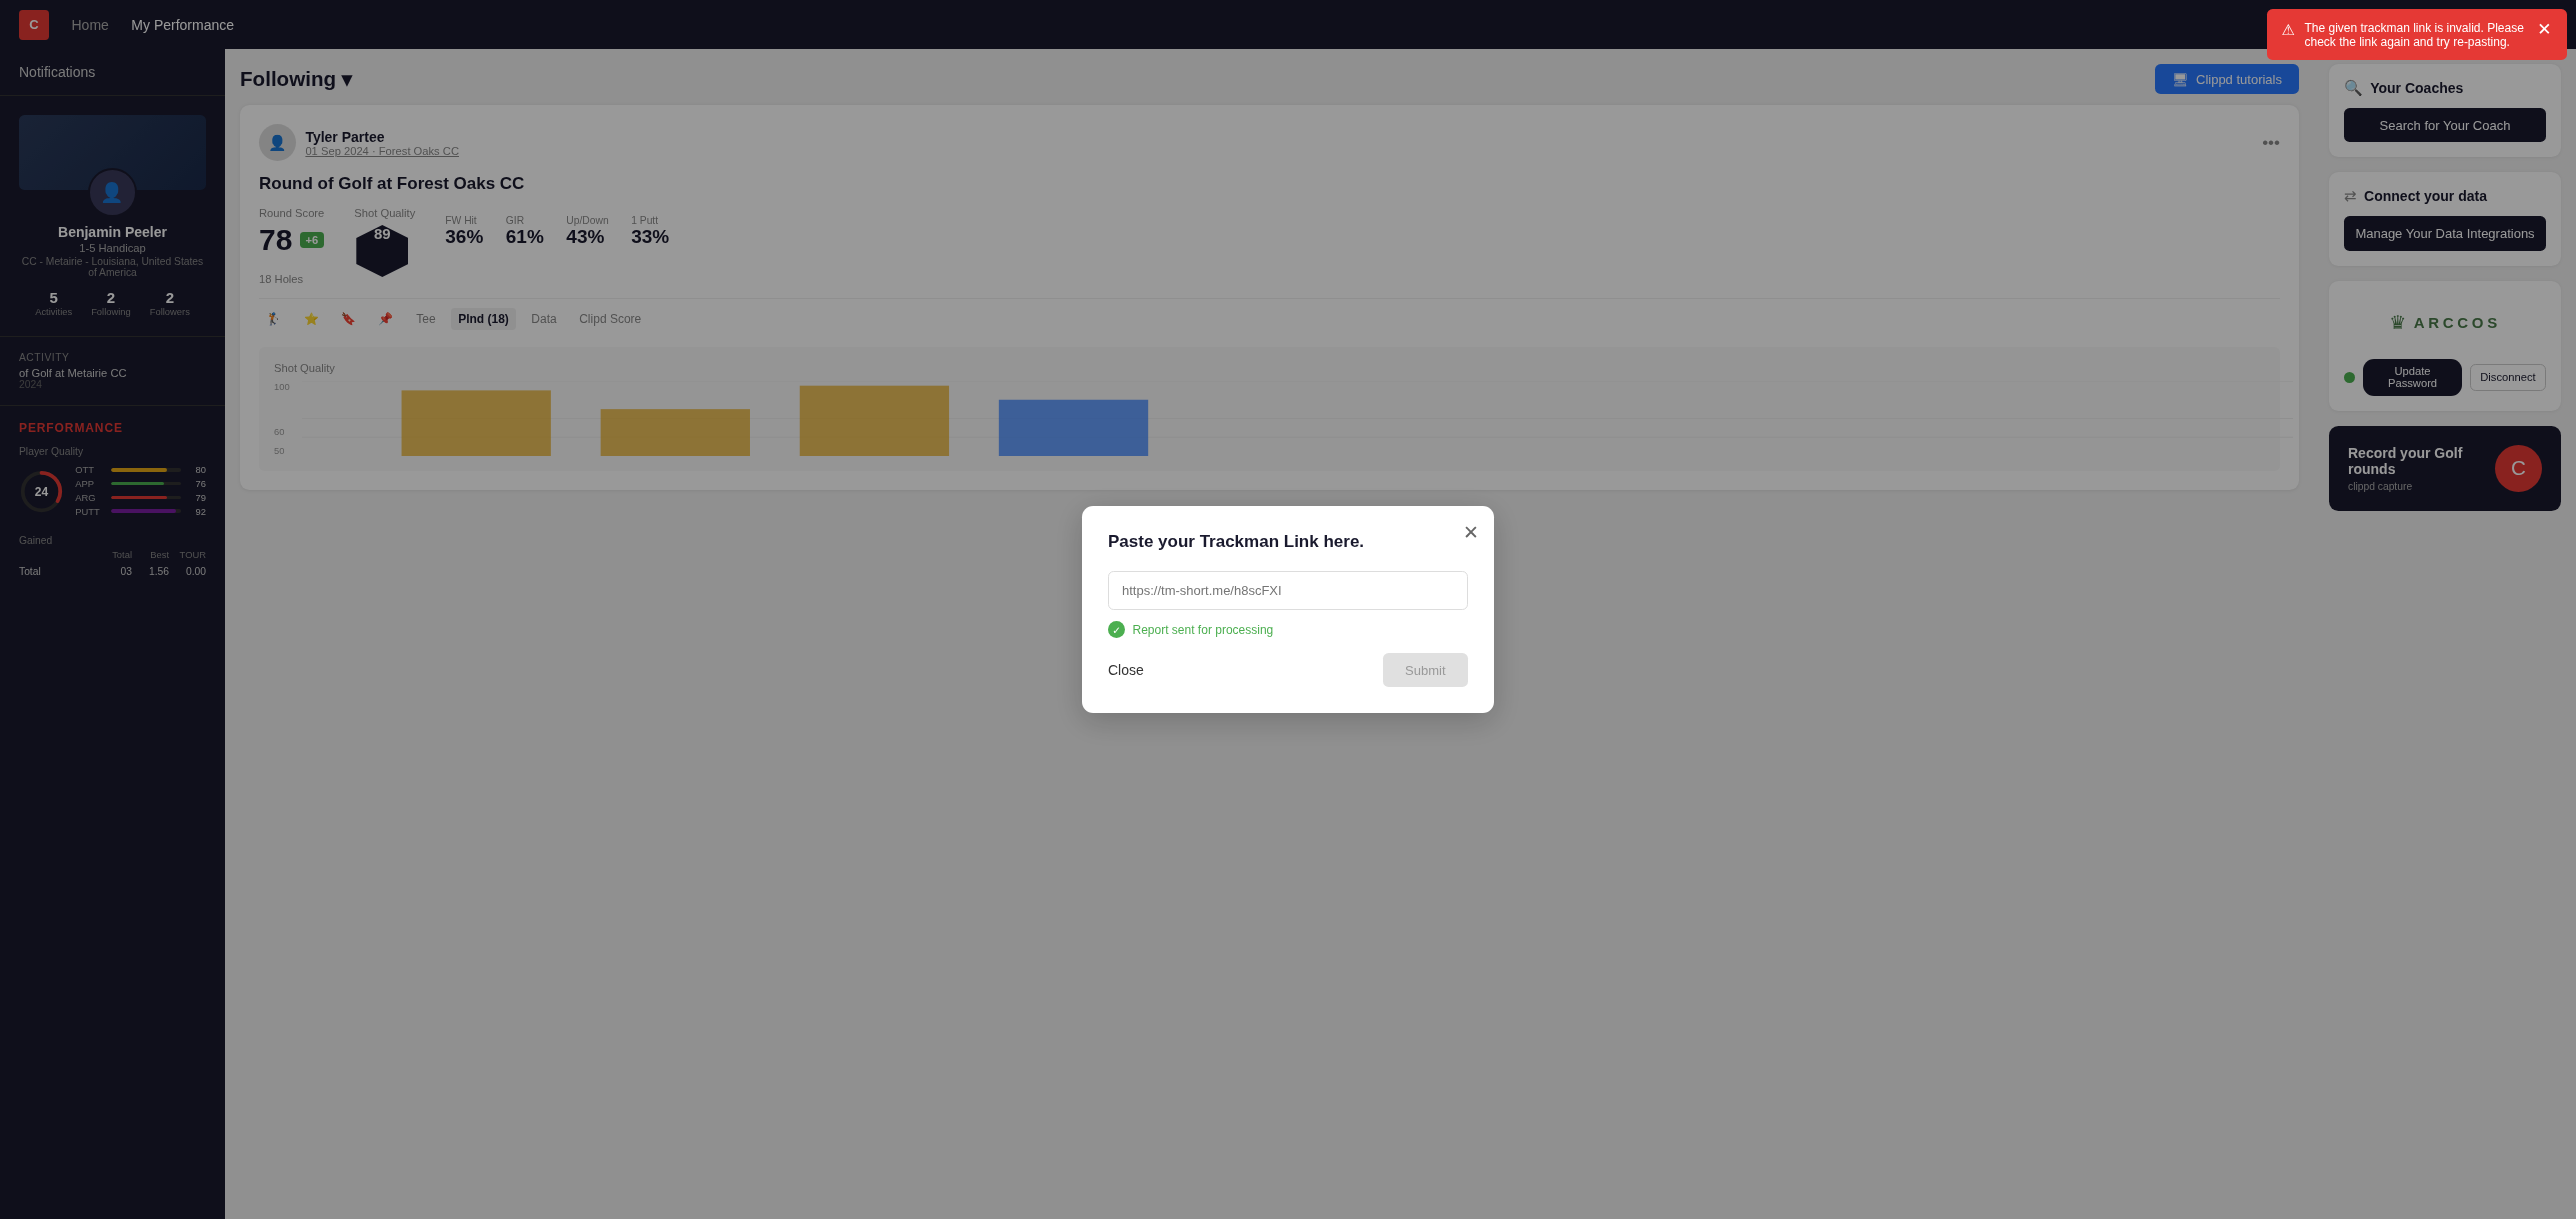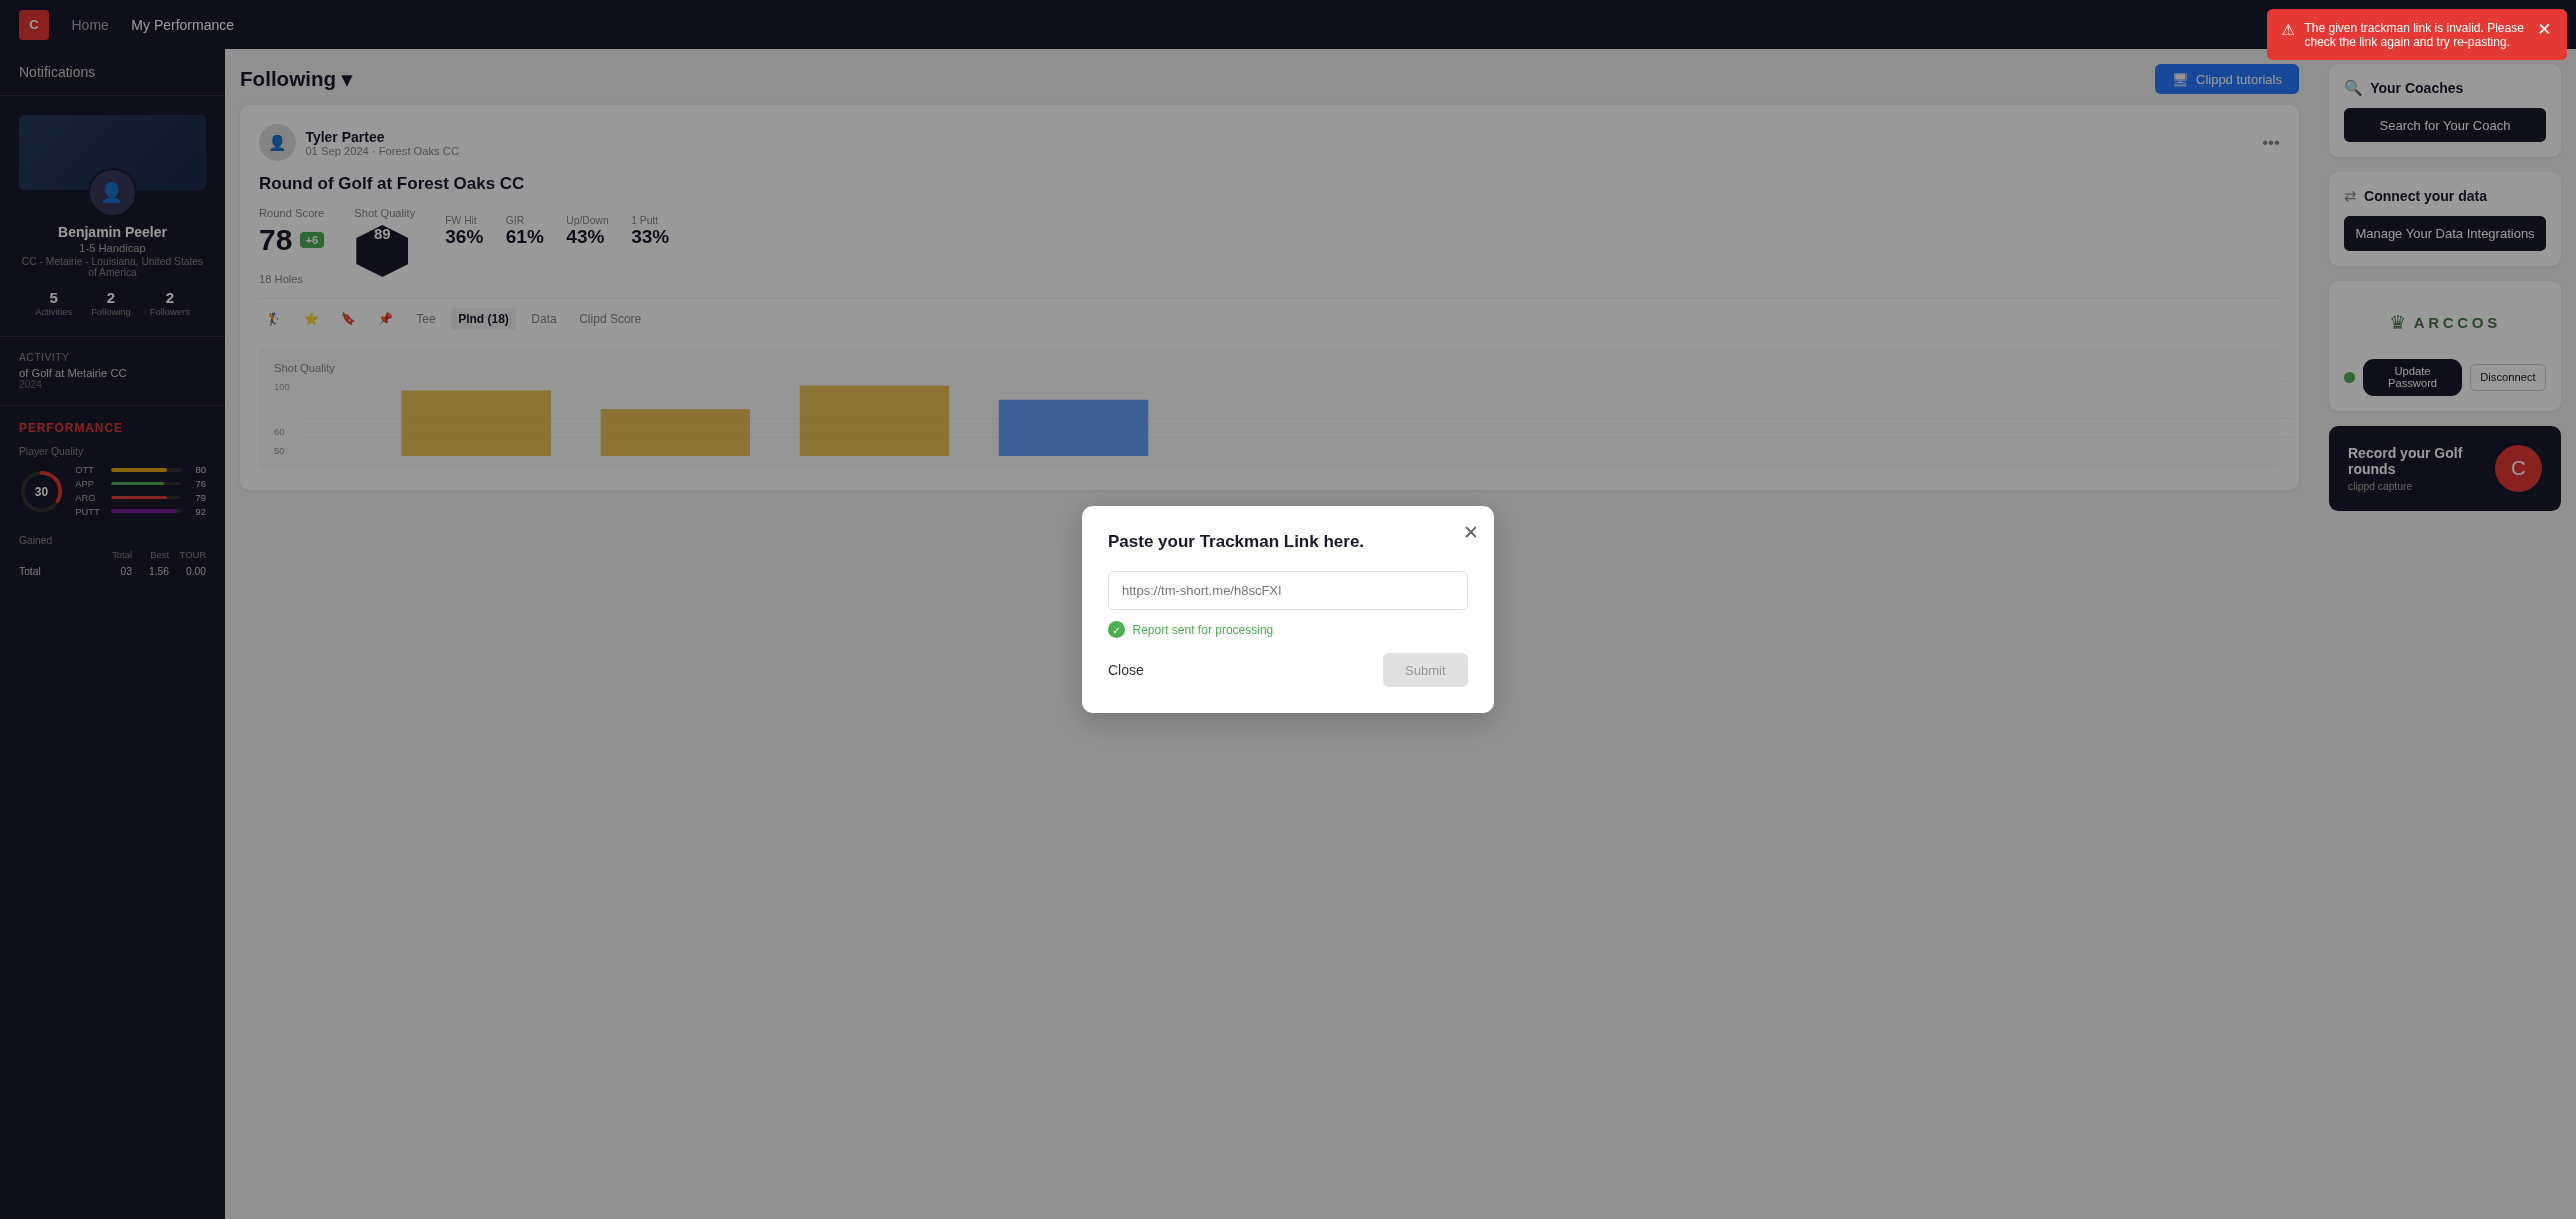--- a/index.html
+++ b/index.html
@@ -312,21 +312,21 @@
     .feed-avatar {
       width: 37px; height: 37px;
       background: #ddd;
       border-radius: 50%;
       display: flex; align-items: center; justify-content: center;
       font-size: 15px;
       color: #888;
     }
     .feed-user-info { flex: 1; }
     .feed-user-name { font-size: 14px; font-weight: bold; color: #1a1a2e; }
-    .feed-user-meta { font-size: 11.2px; color: #888; }
+    .feed-user-meta { font-size: 11.2px; color: #888; text-decoration: underline; }
     .feed-more-btn {
       background: none;
       border: none;
       font-size: 17px;
       cursor: pointer;
       color: #888;
     }
     .feed-card-title {
       font-size: 17px;
       font-weight: bold;
@@ -646,21 +646,21 @@
       <div class="sidebar-section-title">Performance</div>
 
       <div style="font-size:10.3px;color:#888;margin-bottom:7.5px;">Player Quality</div>
 
       <div class="player-quality-ring">
         <div class="ring-container">
           <svg class="ring-svg" width="45" height="45" viewBox="0 0 48 48">
             <circle cx="24" cy="24" r="20" fill="none" stroke="#333" stroke-width="4"></circle>
             <circle cx="24" cy="24" r="20" fill="none" stroke="#e53935" stroke-width="4" stroke-dasharray="42 126" stroke-linecap="round"></circle>
           </svg>
-          <div class="ring-value">30</div>
+          <div class="ring-value">24</div>
         </div>
         <div class="quality-items">
           <div class="quality-item">
             <span class="quality-item-label">OTT</span>
             <div class="quality-bar-bg">
               <div class="quality-bar-fill" style="width:80%;background:#e6a817;"></div>
             </div>
             <span class="quality-item-value">80</span>
           </div>
           <div class="quality-item">

